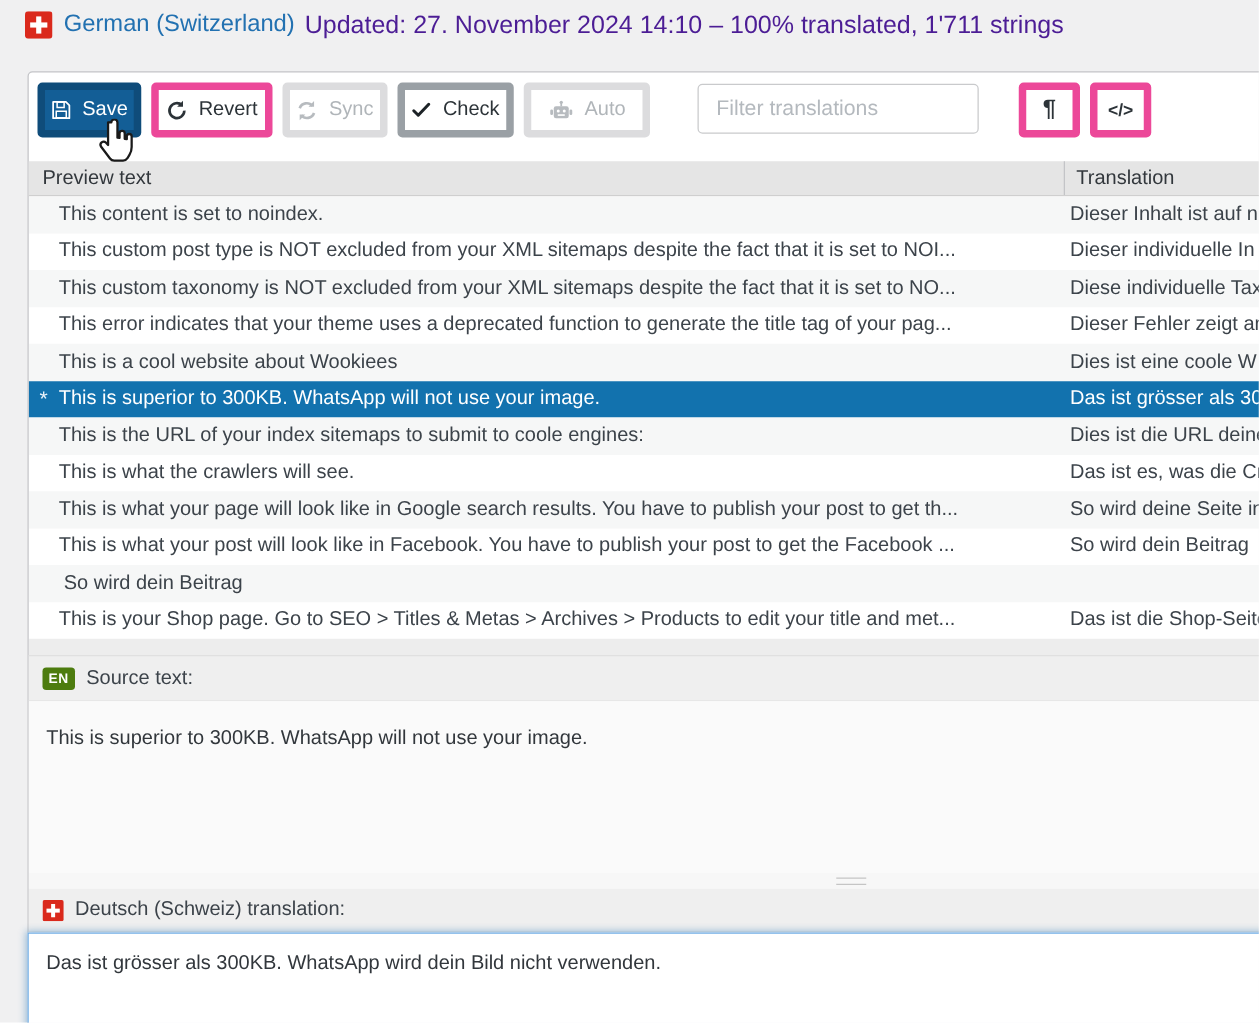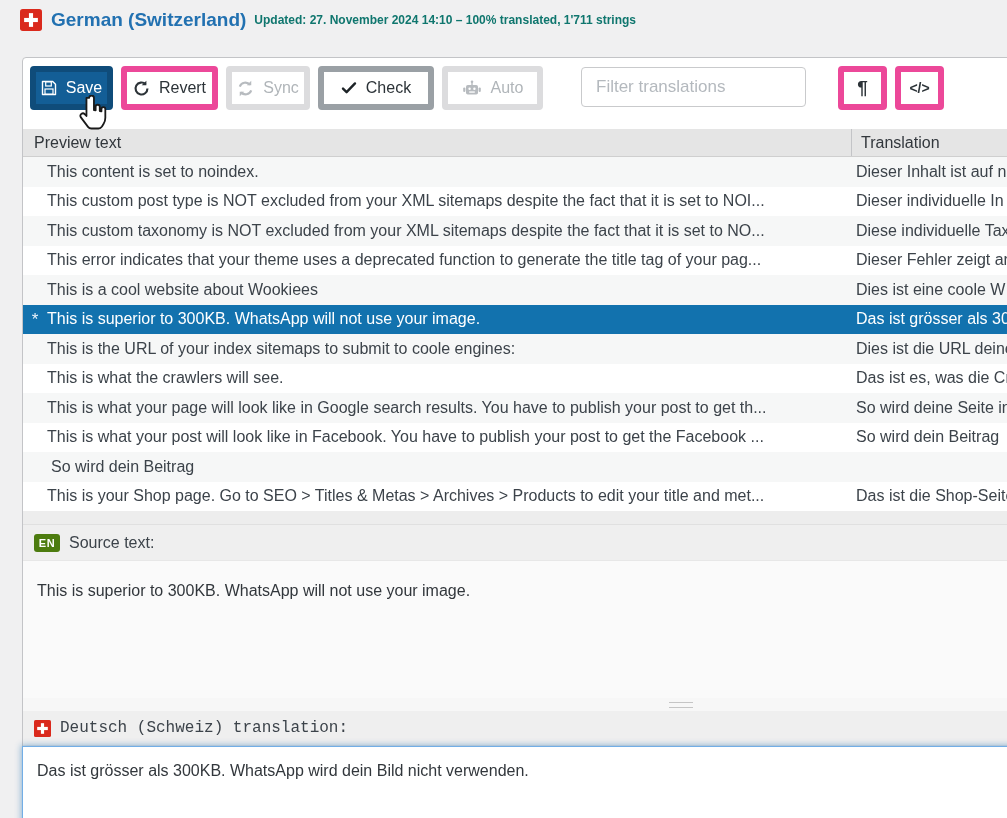--- a/index.html
+++ b/index.html
@@ -5,30 +5,30 @@
   html,body{margin:0;padding:0;}
   body{
     width:1007px;height:818px;overflow:hidden;position:relative;
     background:#f0f0f1;
     font-family:"Liberation Sans","DejaVu Sans",sans-serif;
     color:#3c434a;
   }
   
   .topbar{
     position:absolute;left:0;top:0;width:1007px;height:40px;
-    display:flex;align-items:center;padding-left:20px;box-sizing:border-box;font-weight:bold;
+    display:flex;align-items:center;padding-left:20px;box-sizing:border-box;
   }
   .flag{display:inline-block;line-height:0;}
   .topbar .flag svg{width:22px;height:22px;}
   .lang-title{
     margin-left:9px;font-size:19px;color:#2271b1;text-decoration:none;
     white-space:nowrap;
   }
   .updated{
-    margin-left:8px;font-size:12px;color:#0f766e;white-space:nowrap;
+    margin-left:8px;font-size:20px;color:#4c1d95;white-space:nowrap;
   }
   
   .panel{
     position:absolute;left:22px;top:57px;right:-30px;bottom:-30px;
     background:#fff;border:1px solid #c3c4c7;border-radius:4px 0 0 0;
     box-sizing:border-box;
   }
   
   .toolbar{
     position:absolute;left:0;top:0;right:0;height:71px;
@@ -38,21 +38,21 @@
     height:44px;border-radius:4px;border:6px solid #ec4899;background:#fff;
     color:#2c3338;font-size:16px;font-family:inherit;
     display:inline-flex;align-items:center;justify-content:center;gap:9px;
     margin-right:8px;padding:0 14px;box-sizing:border-box;cursor:pointer;
     white-space:nowrap;
   }
   .btn .ico{display:inline-flex;line-height:0;}
   .btn.primary{background:#135e96;border-color:#0f4c7a;color:#fff;width:83px;}
   .btn.revert{width:97px;}
   .btn.sync{width:84px;}
-  .btn.check{width:116px;border-color:#9aa0a5;}
+  .btn.check{width:93px;border-color:#9aa0a5;}
   .btn.auto{width:101px;}
   .btn.disabled{color:#b0b5b9;border-color:#dcdcde;background:#fff;cursor:default;}
   .filter{
     margin-left:30px;width:225px;height:40px;margin-top:1px;
     border:1px solid #c9cacc;border-radius:4px;padding:0 14px;box-sizing:border-box;
     font-size:17px;font-family:inherit;color:#3c434a;background:#fff;
   }
   .filter::placeholder{color:#b4b9be;}
   .btn.square{width:49px;padding:0;margin-right:0;}
   .btn.pilcrow{margin-left:32px;font-size:19px;font-weight:bold;}
@@ -112,21 +112,21 @@
     border-top:1px solid #c5c5c5;border-bottom:1px solid #c5c5c5;
   }
   
   .trn-bar{
     position:absolute;left:0;top:653px;right:0;height:35px;
     background:#efefef;border-bottom:1px solid #e5e5e5;
     display:flex;align-items:center;padding-left:11px;box-sizing:border-box;
     font-size:16px;color:#3c434a;
   }
   .trn-bar .flag svg{width:17px;height:17px;}
-  .trn-bar .label{margin-left:9px;font-family:Liberation Mono, monospace;}
+  .trn-bar .label{margin-left:9px;}
   .trn-input{
     position:absolute;left:-1px;top:688px;right:-2px;height:170px;
     border:1px solid #72aee6;box-shadow:0 0 6px 1px rgba(34,113,177,.45);
     background:#fff;padding:13px 14px;box-sizing:border-box;resize:none;outline:none;
     font-size:16px;font-family:inherit;color:#32373c;line-height:1.4;
   }
   
   .cursor{position:absolute;left:76px;top:95px;pointer-events:none;z-index:50;}
 </style>
 </head>

